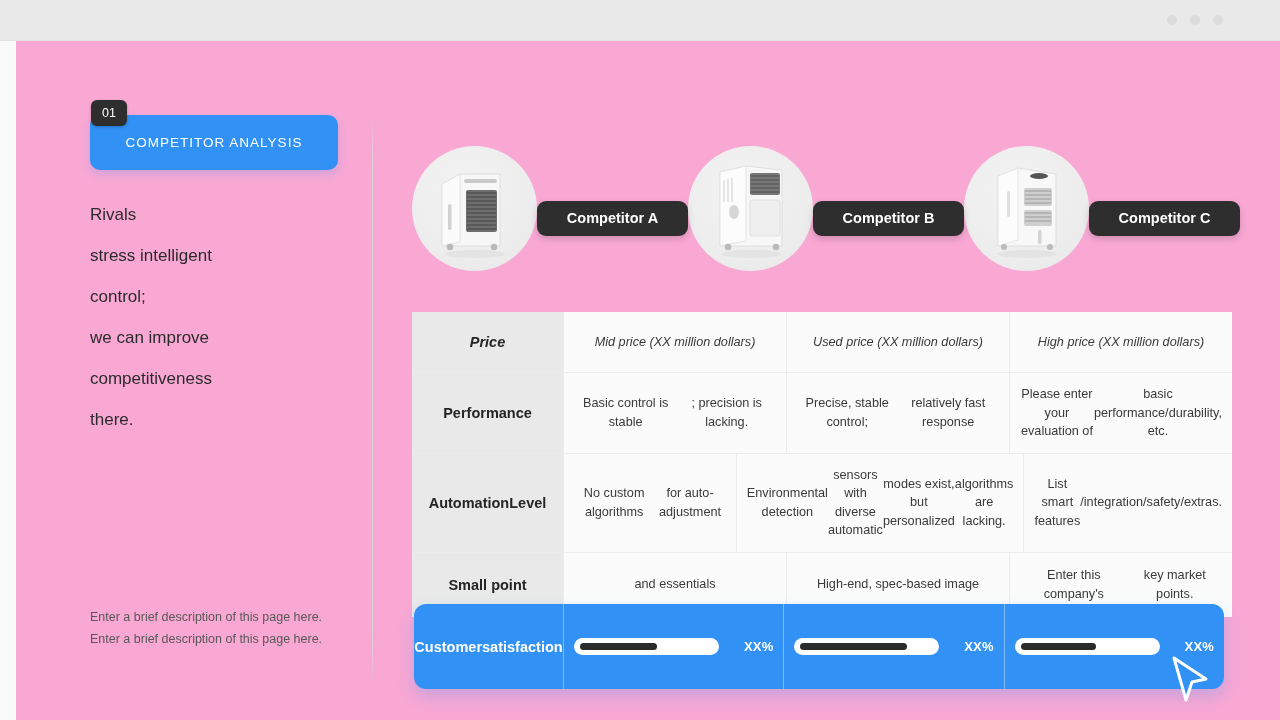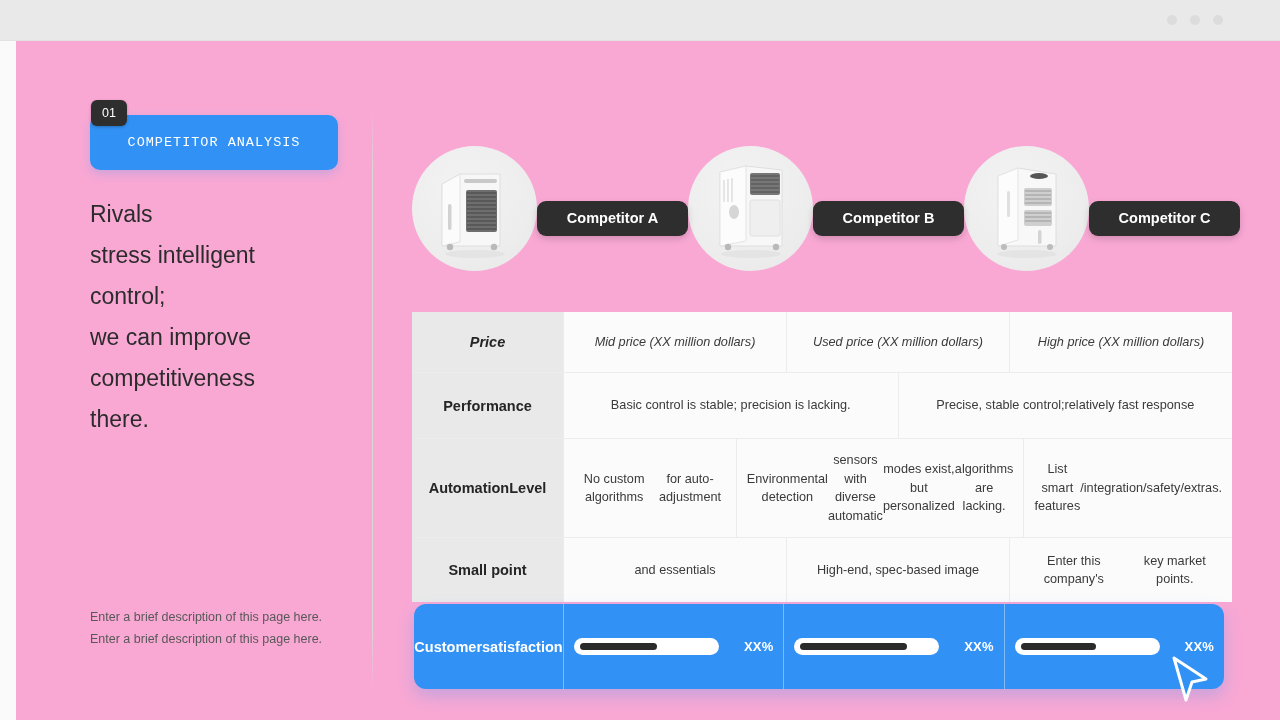--- a/index.html
+++ b/index.html
@@ -57,21 +57,20 @@
   .eyebrow-pill {
     position: absolute;
     left: 0; top: 15px;
     width: 248px; height: 55px;
     background: #3291f5;
     border-radius: 10px;
     box-shadow: 0 4px 10px rgba(50,145,245,0.22);
     display: flex;
     align-items: center;
     justify-content: center;
-    font-family: Liberation Mono, monospace;
   }
   .eyebrow-pill-label {
     color: #ffffff;
     font-size: 13.5px;
     letter-spacing: 1.0px;
     font-weight: 400;
   }
   .step-badge {
     position: absolute;
     left: 1px; top: 0;
@@ -83,21 +82,21 @@
     font-weight: 500;
     display: flex;
     align-items: center;
     justify-content: center;
     z-index: 3;
     box-shadow: 0 1px 3px rgba(0,0,0,0.25);
   }
 
   .headline {
     margin-top: 39px;
-    font-size: 23px;
+    font-size: 17px;
     line-height: 41px;
     color: #2b2b2b;
     font-weight: 400;
   }
   .headline div { white-space: nowrap; }
 
   .left-footer {
     position: absolute;
     left: 74px; top: 566px;
     width: 280px;
@@ -398,20 +397,24 @@
     <div class="row row-performance">
       <div class="cell-label">Performance</div>
       <div class="cell">
           <span style="display:block">Basic control is stable</span>
           <span style="display:block">; precision is lacking.</span>
         </div>
       <div class="cell">
           <span style="display:block">Precise, stable control;</span>
           <span style="display:block">relatively fast response</span>
         </div>
+      <div class="cell">
+          <span style="display:block">Please enter your evaluation of</span>
+          <span style="display:block">basic performance/durability, etc.</span>
+        </div>
     </div>
 
     <div class="row row-automation">
       <div class="cell-label">
           <span style="display:block">Automation</span>
           <span style="display:block">Level</span>
         </div>
       <div class="cell">
           <span style="display:block">No custom algorithms</span>
           <span style="display:block">for auto-adjustment</span>

